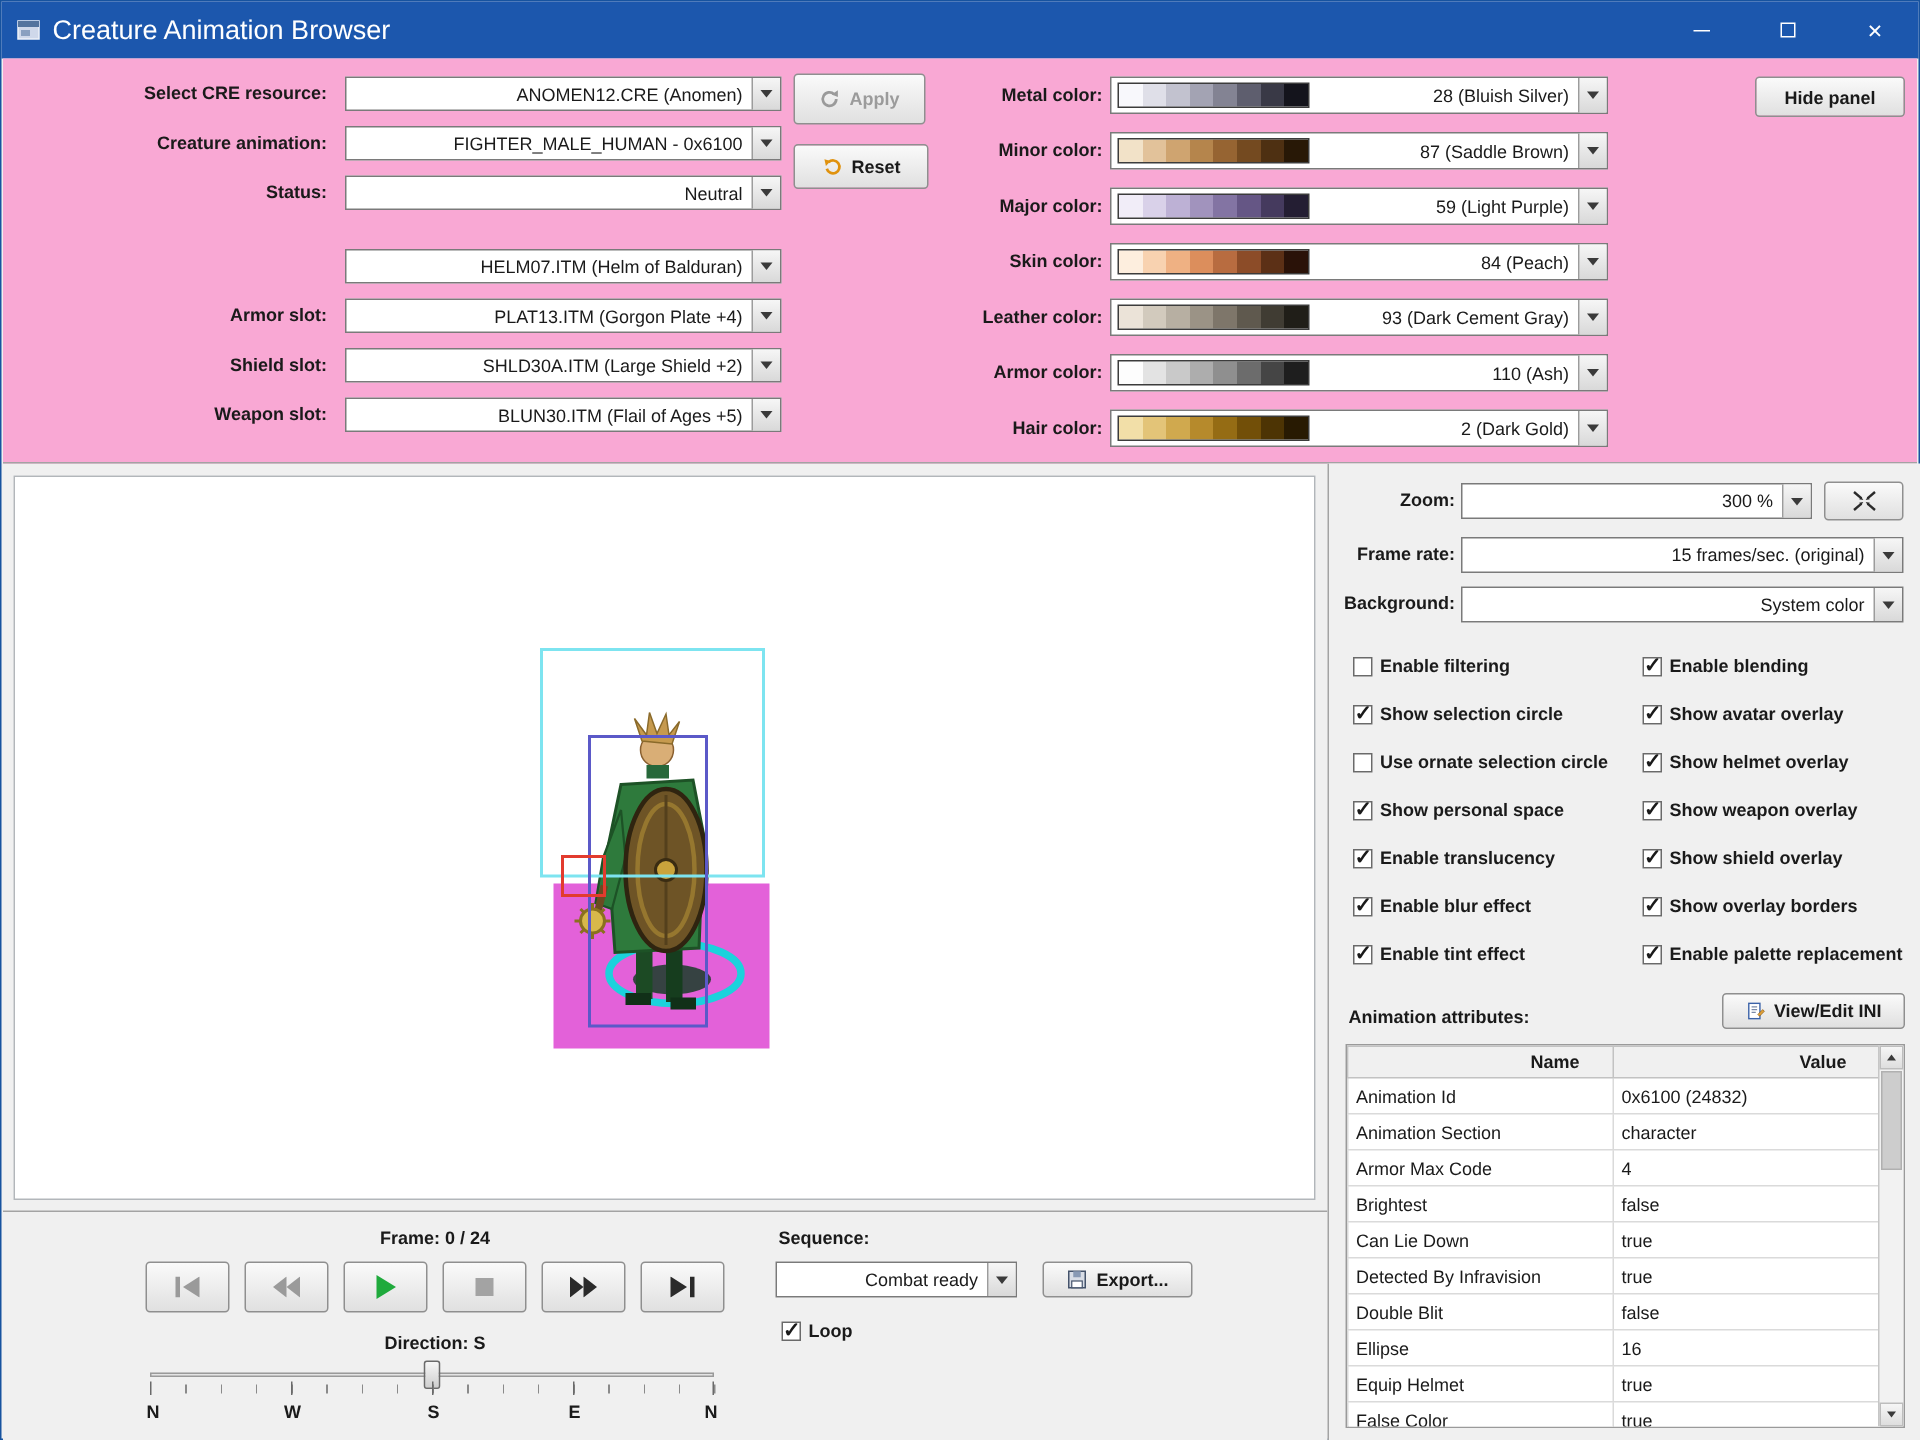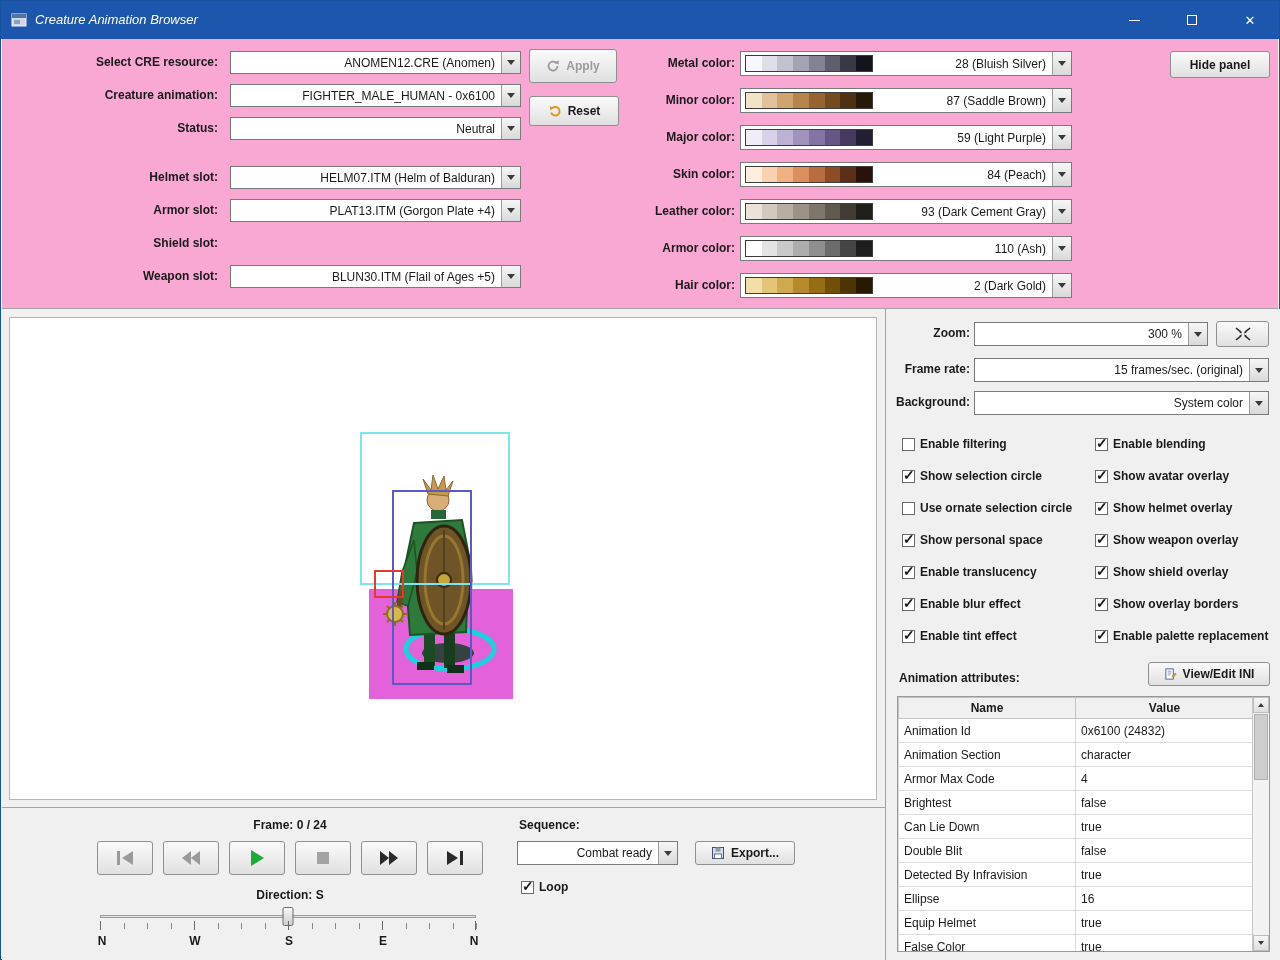--- a/index.html
+++ b/index.html
@@ -1,21 +1,21 @@
 <!DOCTYPE html>
 <html><head>
 <meta charset="utf-8">
 <style>
   html,body{margin:0;padding:0;width:1280px;height:960px;overflow:hidden;
     font-family:"Liberation Sans",sans-serif;font-size:12px;color:#1a1a1a;background:#f0f0f0;}
   .window{position:absolute;inset:0;border:1px solid #17539f;box-sizing:border-box;background:#f0f0f0;}
   
   .titlebar{position:absolute;left:0;top:0;right:0;height:38px;background:#1c57ad;color:#fff;}
   .app-icon{position:absolute;left:10px;top:11px;width:16px;height:16px;}
-  .win-title{position:absolute;left:34px;top:0;line-height:38px;font-size:13px;font-style:italic;}
+  .win-title{position:absolute;left:34px;top:0;line-height:38px;font-size:18px;}
   .tb-controls{position:absolute;right:0;top:0;display:flex;}
   .tb-btn{width:58px;height:38px;display:flex;align-items:center;justify-content:center;color:#fff;font-size:13px;}
   .glyph-min{width:11px;height:1px;background:#fff;}
   .glyph-max{width:10px;height:10px;border:1px solid #fff;box-sizing:border-box;}
   
   .lbl{font-weight:bold;}
   .combo{position:absolute;height:23px;border:1px solid #7a7a7a;background:#fff;display:flex;align-items:center;box-sizing:border-box;}
   .combo .val{flex:1;padding:0 6px;white-space:nowrap;overflow:hidden;text-align:right;}
   .combo .arrow{width:18px;align-self:stretch;background:linear-gradient(#f6f6f6,#d9d9d9);border-left:1px solid #9c9c9c;display:flex;align-items:center;justify-content:center;flex:none;}
   .tri{width:0;height:0;border-left:4px solid transparent;border-right:4px solid transparent;border-top:5px solid #3a3a3a;}
@@ -45,21 +45,21 @@
   .sl-ticks{position:absolute;left:0;top:17px;width:377px;height:6px;
     background:repeating-linear-gradient(to right,#8a8a8a 0 1px,transparent 1px 23.5px);}
   .sl-maj{position:absolute;top:15px;width:1px;height:9px;background:#6a6a6a;}
   .sl-lab{position:absolute;top:28px;transform:translateX(-50%);font-weight:bold;}
   
   .right-panel{position:absolute;left:884px;top:308px;width:395px;height:651px;background:#f0f0f0;border-left:1px solid #a3a3a3;box-sizing:border-box;}
   .rp-lbl{position:absolute;left:0;width:84px;text-align:right;font-weight:bold;white-space:nowrap;}
   
   .table-wrap{position:absolute;left:11px;top:387px;width:373px;height:256px;border:1px solid #9a9a9a;background:#fff;overflow:hidden;box-sizing:border-box;}
   .attr-table{border-collapse:collapse;table-layout:fixed;width:355px;}
-  .attr-table th{background:#f0f0f0;border:1px solid #c2c2c2;font-weight:bold;text-align:center;padding:2px 4px;height:16px;overflow:hidden;white-space:nowrap;}
+  .attr-table th{background:#f0f0f0;border:1px solid #c2c2c2;font-weight:bold;text-align:right;padding:2px 22px;height:16px;overflow:hidden;white-space:nowrap;}
   .attr-table td{border:1px solid #dadada;padding:3px 5px;height:17px;overflow:hidden;white-space:nowrap;background:#fff;}
   .vscroll{position:absolute;right:0;top:0;bottom:0;width:17px;background:#f2f2f2;border-left:1px solid #c6c6c6;box-sizing:border-box;}
   .vs-btn{position:absolute;left:0;right:0;height:16px;background:linear-gradient(#f6f6f6,#dedede);border:1px solid #bdbdbd;display:flex;align-items:center;justify-content:center;box-sizing:border-box;}
   .vs-btn .tri{border-left-width:3.5px;border-right-width:3.5px;border-top-width:4px;}
   .vs-btn .tri.up{border-top:none;border-bottom:4px solid #3a3a3a;}
   .vs-thumb{position:absolute;left:1px;right:1px;top:17px;height:66px;background:#cdcdcd;border:1px solid #b0b0b0;box-sizing:border-box;}
 </style>
 </head>
 <body>
 
@@ -104,37 +104,42 @@
     </div>
 
     <div class="lbl rowlbl" style="top:78px">Status:</div>
     <div class="combo" style="left:228px;top:78px;width:291px">
       <span class="val">Neutral</span>
       <span class="arrow">
           <span class="tri"></span>
         </span>
     </div>
 
-    <div class="lbl rowlbl" style="top:127px">Helmet slot:</div>
     <div class="combo" style="left:228px;top:127px;width:291px">
       <span class="val">HELM07.ITM (Helm of Balduran)</span>
       <span class="arrow">
           <span class="tri"></span>
         </span>
     </div>
 
     <div class="lbl rowlbl" style="top:160px">Armor slot:</div>
     <div class="combo" style="left:228px;top:160px;width:291px">
       <span class="val">PLAT13.ITM (Gorgon Plate +4)</span>
       <span class="arrow">
           <span class="tri"></span>
         </span>
     </div>
 
     <div class="lbl rowlbl" style="top:193px">Shield slot:</div>
+    <div class="combo" style="left:228px;top:193px;width:291px">
+      <span class="val">SHLD30A.ITM (Large Shield +2)</span>
+      <span class="arrow">
+          <span class="tri"></span>
+        </span>
+    </div>
 
     <div class="lbl rowlbl" style="top:226px">Weapon slot:</div>
     <div class="combo" style="left:228px;top:226px;width:291px">
       <span class="val">BLUN30.ITM (Flail of Ages +5)</span>
       <span class="arrow">
           <span class="tri"></span>
         </span>
     </div>
 
     <div class="btn disabled" style="left:527px;top:10px;width:88px;height:34px">
@@ -463,26 +468,26 @@
             </tr>
         <tr>
               <td>Brightest</td>
               <td>false</td>
             </tr>
         <tr>
               <td>Can Lie Down</td>
               <td>true</td>
             </tr>
         <tr>
+              <td>Detected By Infravision</td>
+              <td>true</td>
+            </tr>
+        <tr>
               <td>Double Blit</td>
               <td>false</td>
-            </tr>
-        <tr>
-              <td>Detected By Infravision</td>
-              <td>true</td>
             </tr>
         <tr>
               <td>Ellipse</td>
               <td>16</td>
             </tr>
         <tr>
               <td>Equip Helmet</td>
               <td>true</td>
             </tr>
         <tr>

